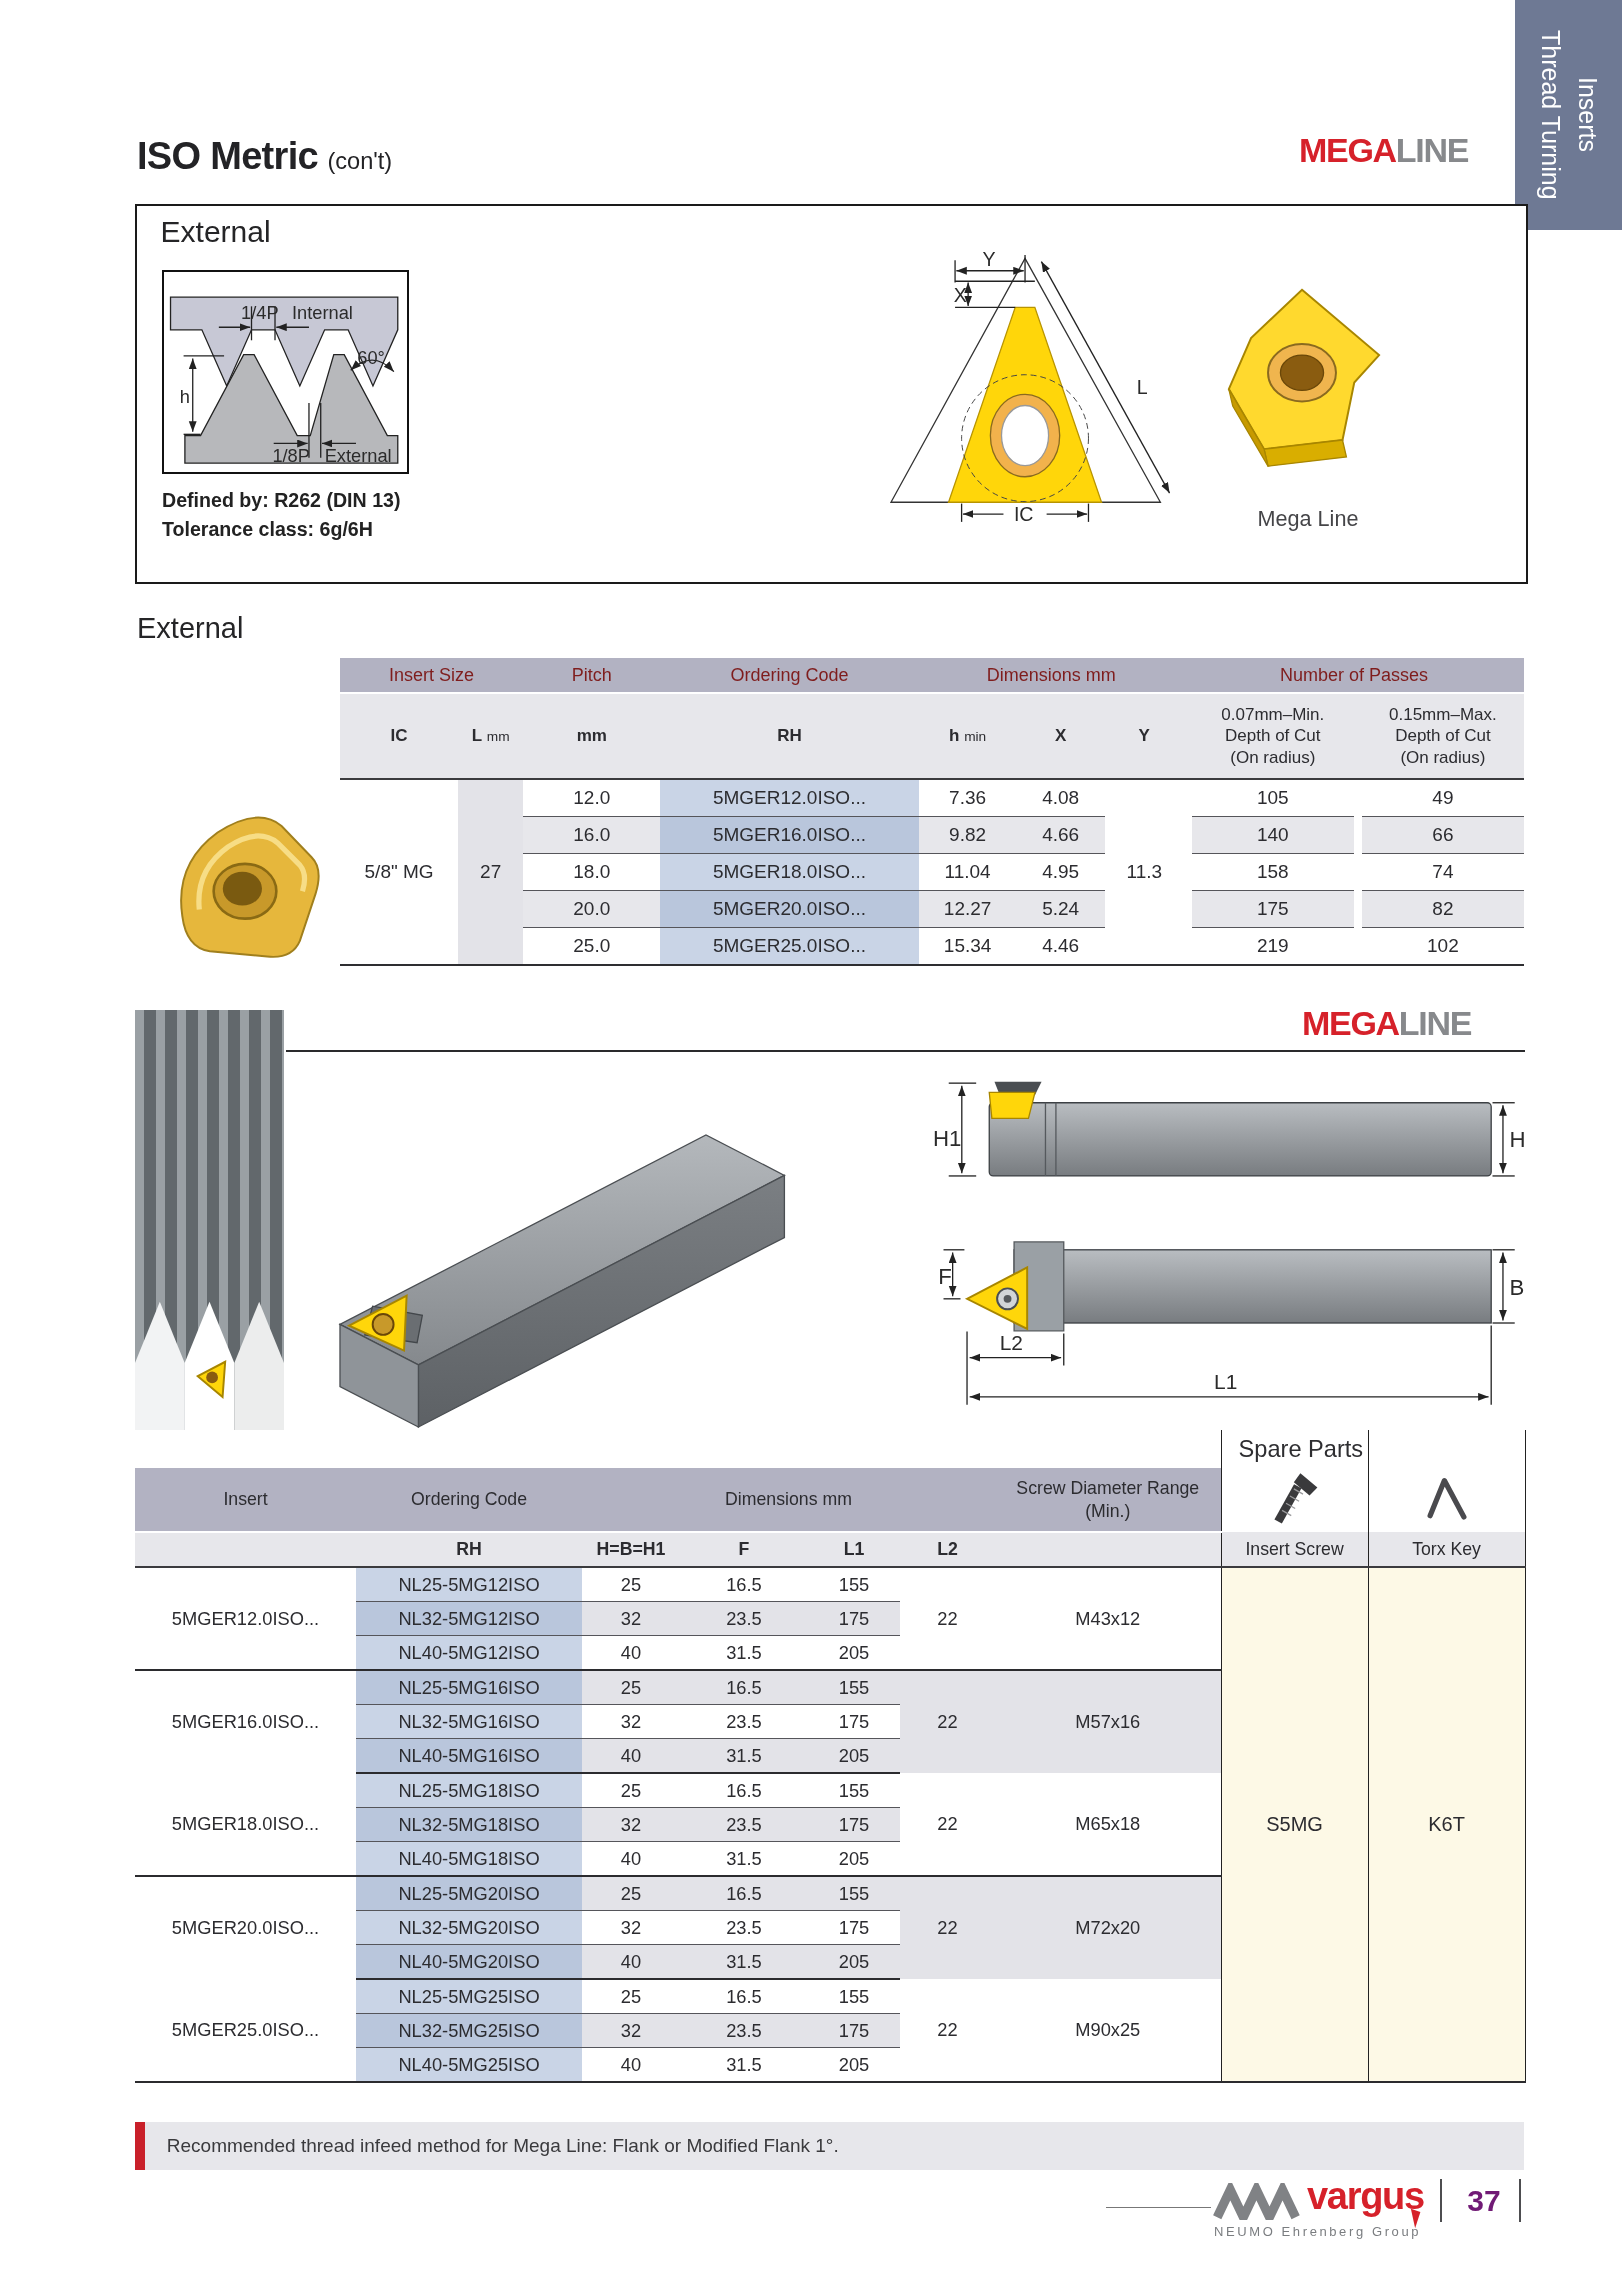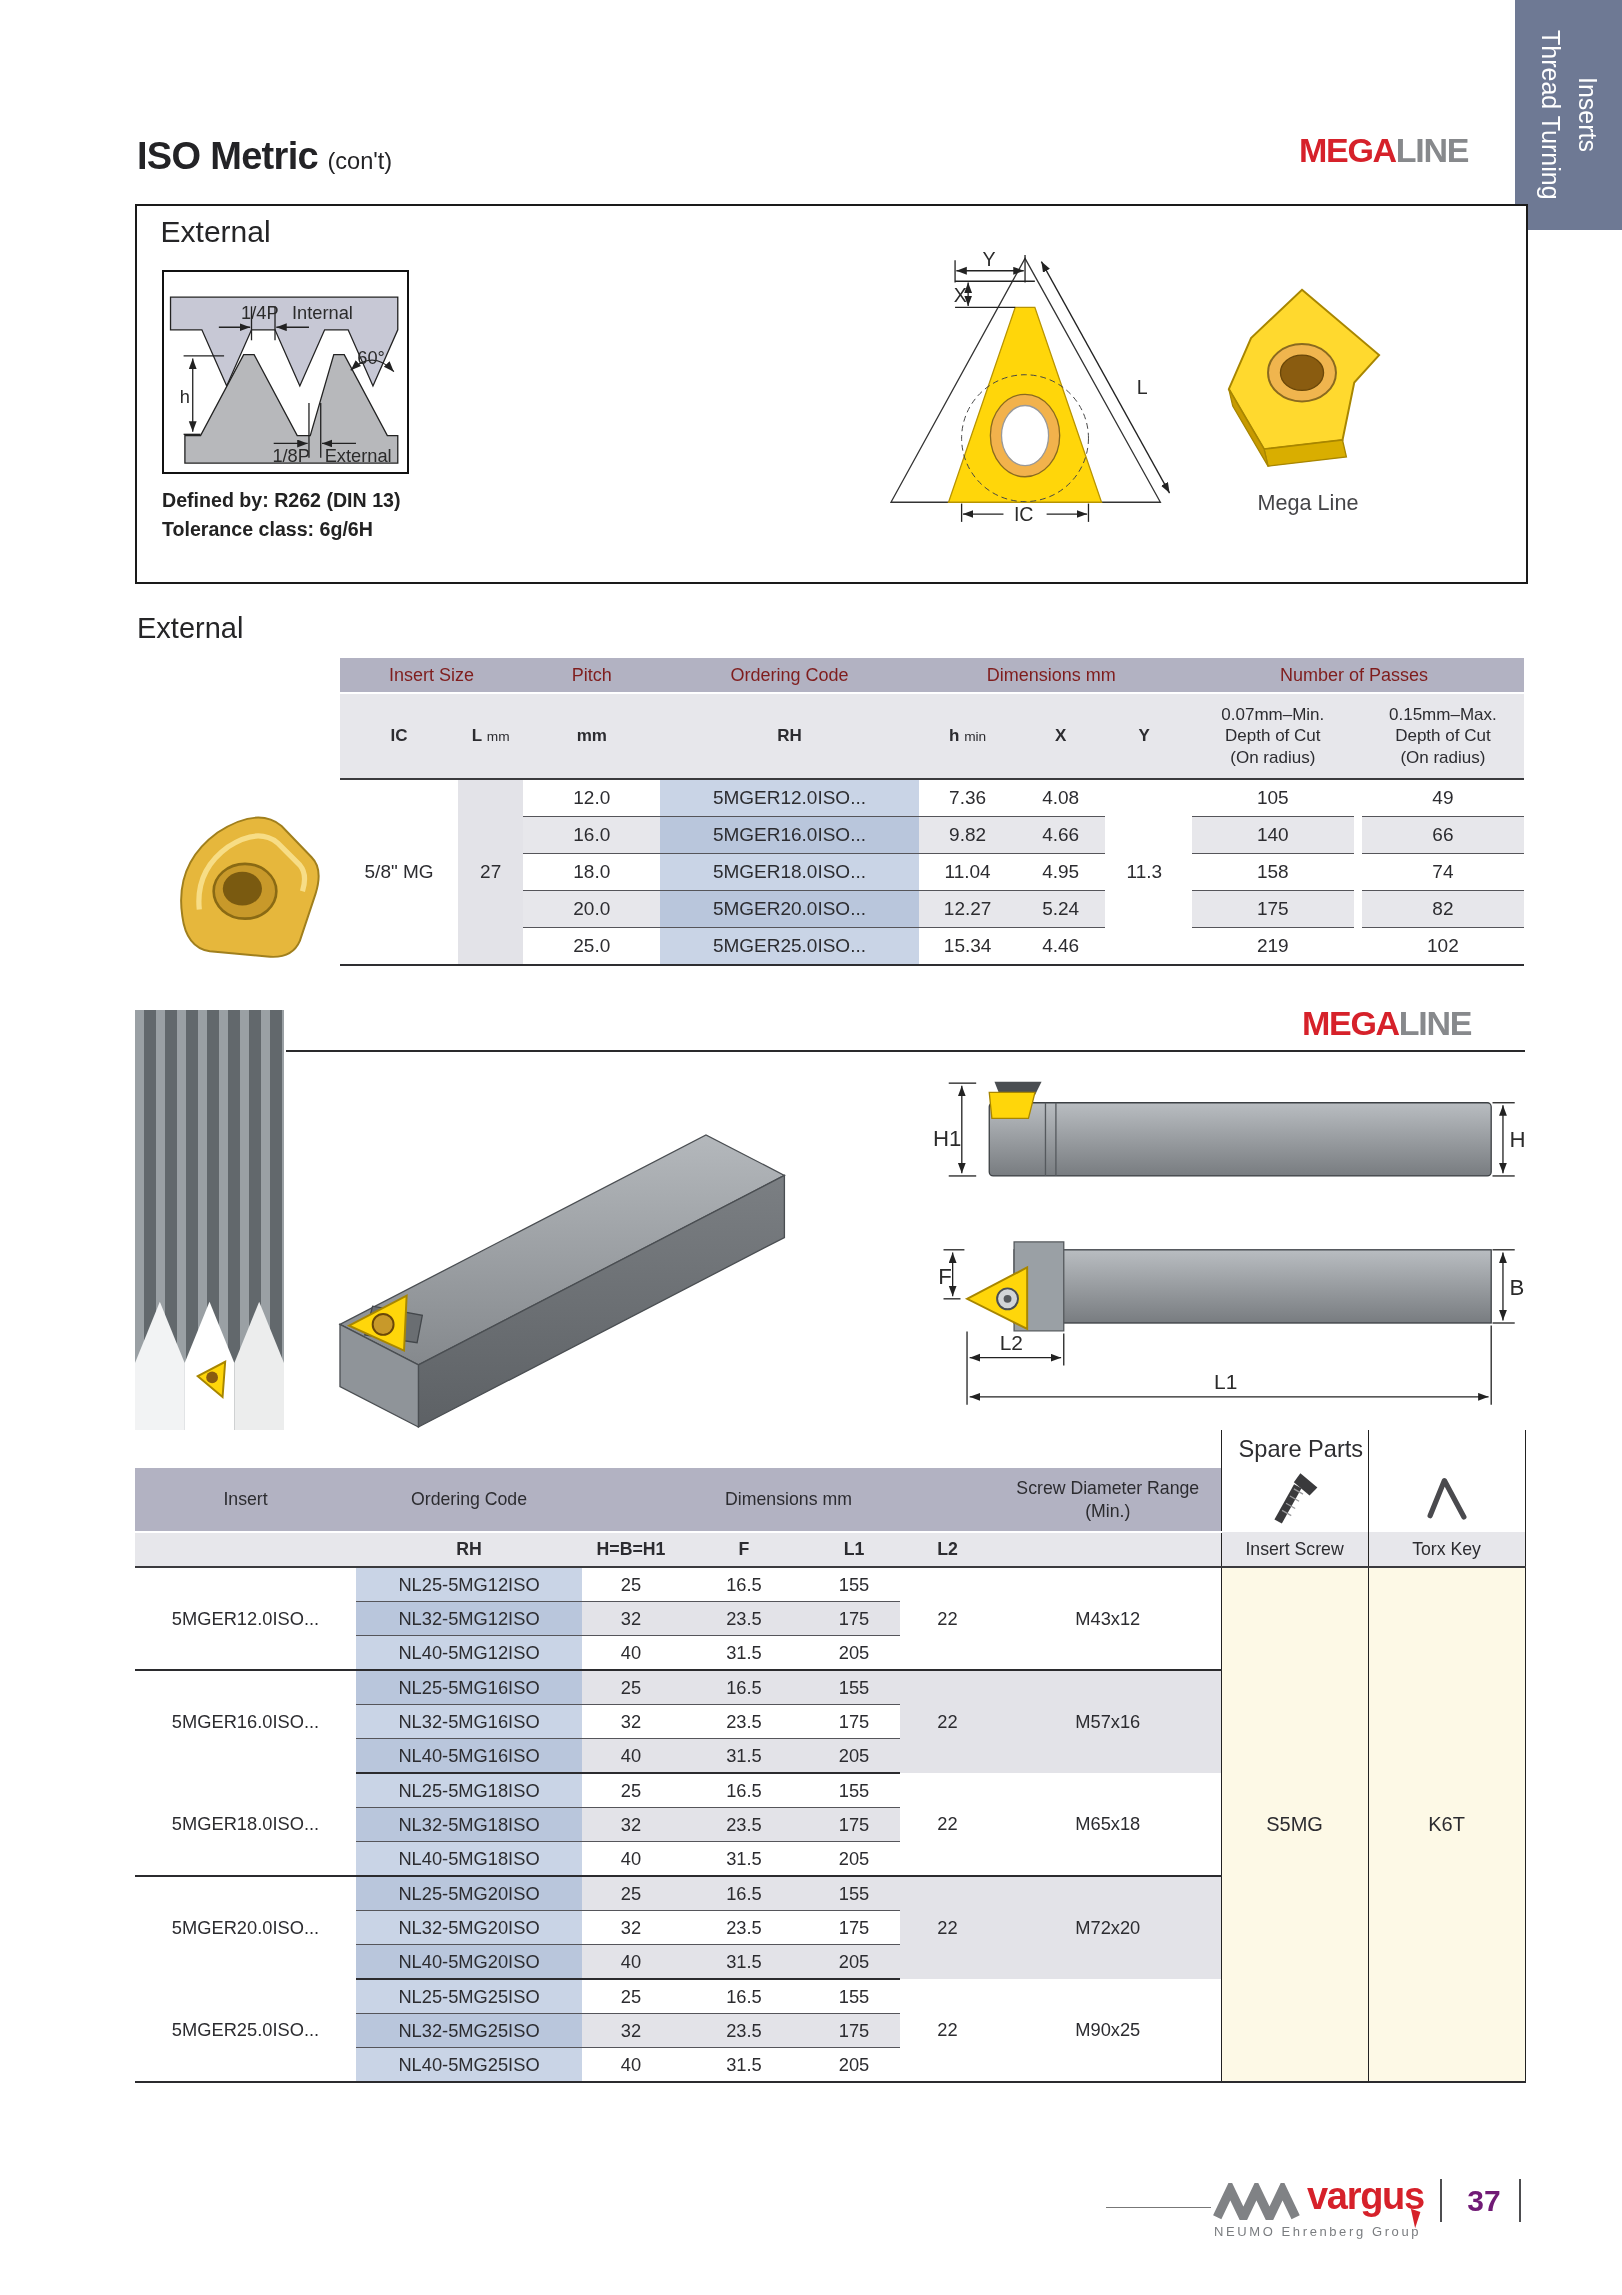--- a/index.html
+++ b/index.html
@@ -17,21 +17,21 @@
   .brand .mega{color:#d6212a;} .brand .line{color:#87898c;}
   .brand-top{position:absolute;left:1299px;top:131px;}
   .brand-mid{position:absolute;left:1302px;top:1004px;}
   
   .box1{position:absolute;left:135px;top:204px;width:1389px;height:376px;border:2px solid #1a1a1a;background:#fff;}
   .box1-h{position:absolute;left:23.6px;top:9.2px;font-size:30px;color:#252527;}
   .profile{position:absolute;left:25px;top:64px;width:243px;height:200px;border:2px solid #111;background:#fff;}
   .defined{position:absolute;left:25px;top:280px;font-size:19.6px;font-weight:700;line-height:1.5;color:#222;}
   .insert-drawing{position:absolute;left:733px;top:36px;}
   .insert-3d{position:absolute;left:1067px;top:72px;}
-  .mega-cap{position:absolute;left:1073px;top:284px;width:196px;text-align:center;font-size:21.6px;color:#454548;}
+  .mega-cap{position:absolute;left:1073px;top:300px;width:196px;text-align:center;font-size:21.6px;color:#454548;}
   svg text{font-family:"Liberation Sans","DejaVu Sans",sans-serif;fill:#2b2b2b;}
   
   .sec-h{position:absolute;font-size:29px;color:#252527;}
   .h2a{left:137px;top:612px;}
   .h3a{left:137px;top:1428px;}
   .tool-title{position:absolute;left:291px;top:1003px;font-size:37px;font-weight:800;letter-spacing:-0.7px;color:#1e1e20;}
   .rule-mid{position:absolute;left:286px;top:1050px;width:1239px;height:2px;background:#2a2a2c;}
   
   table{border-collapse:collapse;table-layout:fixed;}
   td{padding:0;text-align:center;vertical-align:middle;overflow:hidden;}
@@ -519,20 +519,24 @@
     </tr>
     <tr class="bd">
       <td class="code">NL40-5MG25ISO</td>
       <td>40</td>
       <td>31.5</td>
       <td>205</td>
     </tr>
   </tbody>
     </table>
 
+  <div class="note">
+    <div class="red"></div>
+    <span>Recommended thread infeed method for Mega Line: Flank or Modified Flank 1°.</span>
+  </div>
 
   <div class="f-line"></div>
   <svg class="v-mark" width="98" height="37" viewBox="0 0 150 56">
     <polyline points="8,52 28,10 48,52 68,10 88,52 108,10 128,52" fill="none" stroke="#808285" stroke-width="14"></polyline>
   </svg>
   <div class="v-word">vargus</div>
   <div class="red-swoosh"></div>
   <div class="v-sub">NEUMO Ehrenberg Group</div>
   <div class="f-bar bar1"></div>
   <div class="pg-num">37</div>

